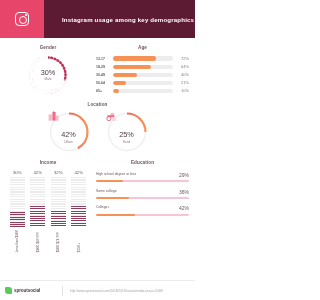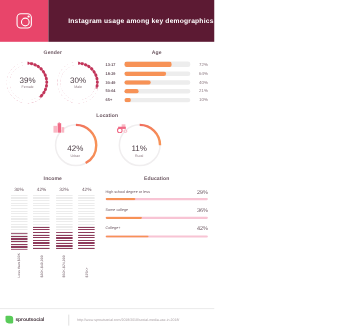--- a/index.html
+++ b/index.html
@@ -132,31 +132,20 @@
       <div class="header-title">Instagram usage among key demographics</div>
     </div>
   </div>
 
   <div class="row1">
 
     <div class="gender">
       <div class="sec-title">Gender</div>
       <div class="donut-row">
 
-        <div class="donut">
-          <svg viewBox="0 0 40 40">
-            <circle cx="20" cy="20" r="17.5" fill="none" stroke="#EDEDED" stroke-width="1"></circle>
-            <circle cx="20" cy="20" r="17.5" fill="none" stroke="#C2355A" stroke-width="2.6" stroke-linecap="round" stroke-dasharray="0.6 2.4" stroke-dashoffset="0" transform="rotate(-90 20 20)" pathLength="100" style="stroke-dasharray:0.7 2.35"></circle>
-            <circle cx="20" cy="20" r="17.5" fill="none" stroke="#ffffff" stroke-width="3" pathLength="100" stroke-dasharray="61 39" stroke-dashoffset="-39" transform="rotate(-90 20 20)"></circle>
-          </svg>
-          <div class="donut-center">
-            <div class="donut-val">39%</div>
-            <div class="donut-lab">Female</div>
-          </div>
-        </div>
 
         <div class="donut">
           <svg viewBox="0 0 40 40">
             <circle cx="20" cy="20" r="17.5" fill="none" stroke="#EDEDED" stroke-width="1"></circle>
             <circle cx="20" cy="20" r="17.5" fill="none" stroke="#C2355A" stroke-width="2.6" stroke-linecap="round" pathLength="100" style="stroke-dasharray:0.7 2.35" transform="rotate(-90 20 20)"></circle>
             <circle cx="20" cy="20" r="17.5" fill="none" stroke="#ffffff" stroke-width="3" pathLength="100" stroke-dasharray="70 30" stroke-dashoffset="-30" transform="rotate(-90 20 20)"></circle>
           </svg>
           <div class="donut-center">
             <div class="donut-val">30%</div>
             <div class="donut-lab">Male</div>
@@ -257,21 +246,21 @@
         </svg>
         <div class="loc-center">
           <div class="loc-icon">
             <svg width="11" height="10" viewBox="0 0 11 10">
               <rect x="4.6" y="2.0" width="3.4" height="3.0" fill="#F9B8C4"></rect>
               <rect x="1.4" y="4.2" width="7.0" height="2.0" fill="#F06A86"></rect>
               <circle cx="2.9" cy="7.6" r="2.1" fill="none" stroke="#F06A86" stroke-width="1"></circle>
               <circle cx="8.0" cy="8.2" r="1.3" fill="none" stroke="#F9B8C4" stroke-width="0.9"></circle>
             </svg>
           </div>
-          <div class="loc-val">11%</div>
+          <div class="loc-val">25%</div>
           <div class="loc-lab">Rural</div>
         </div>
       </div>
 
     </div>
   </div>
 
   <div class="row3">
 
     <div class="income">

